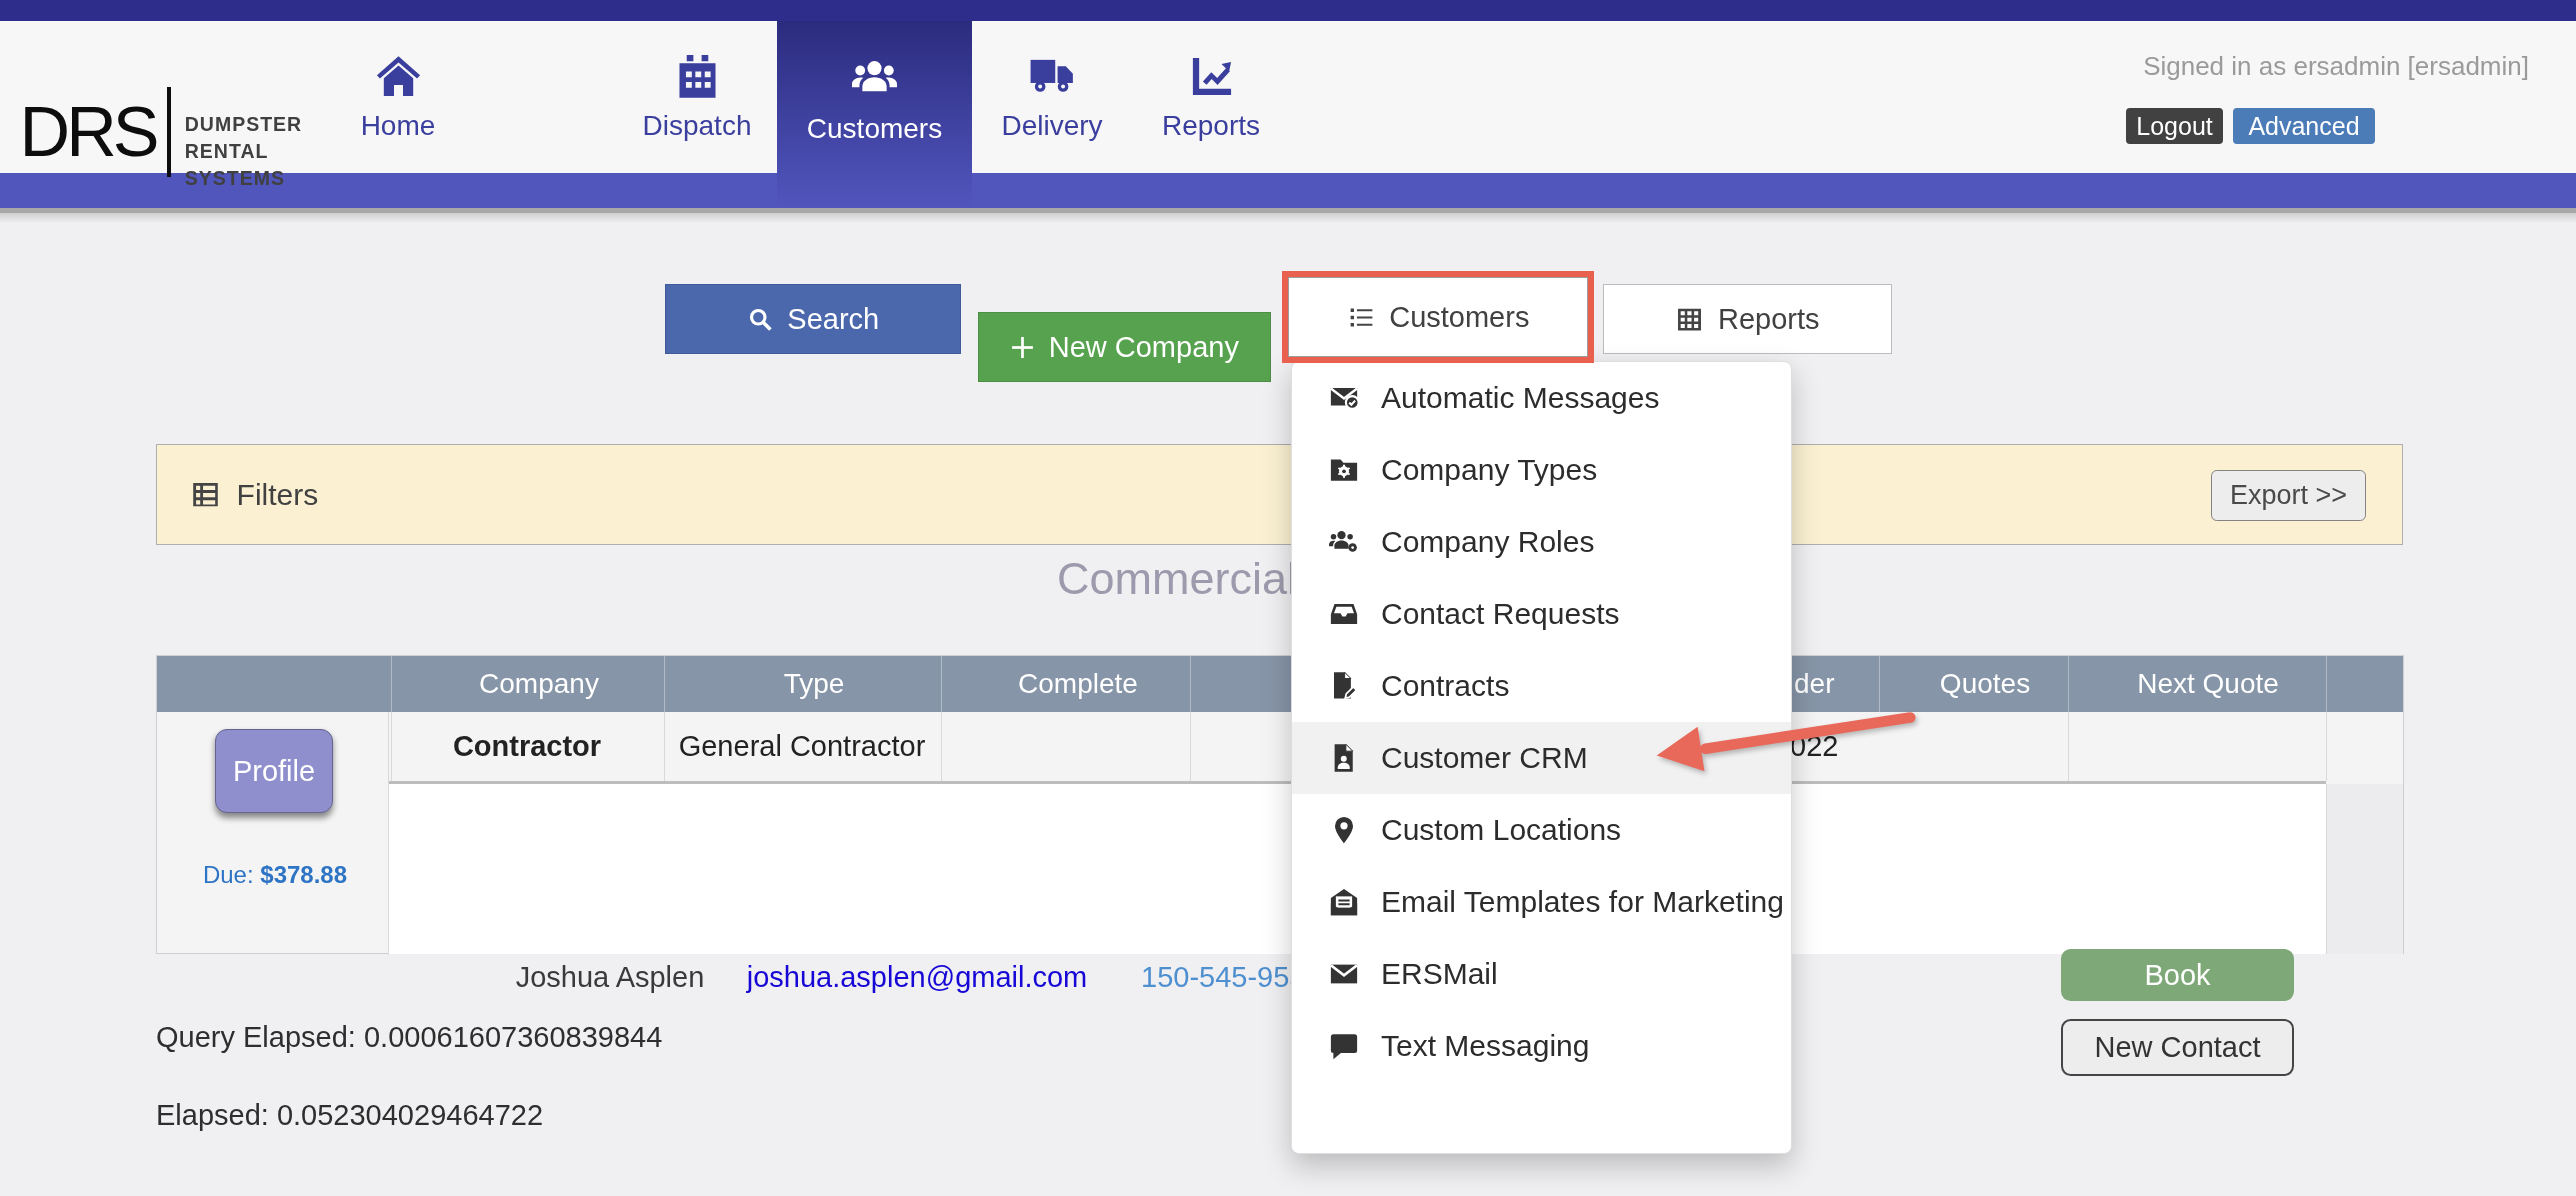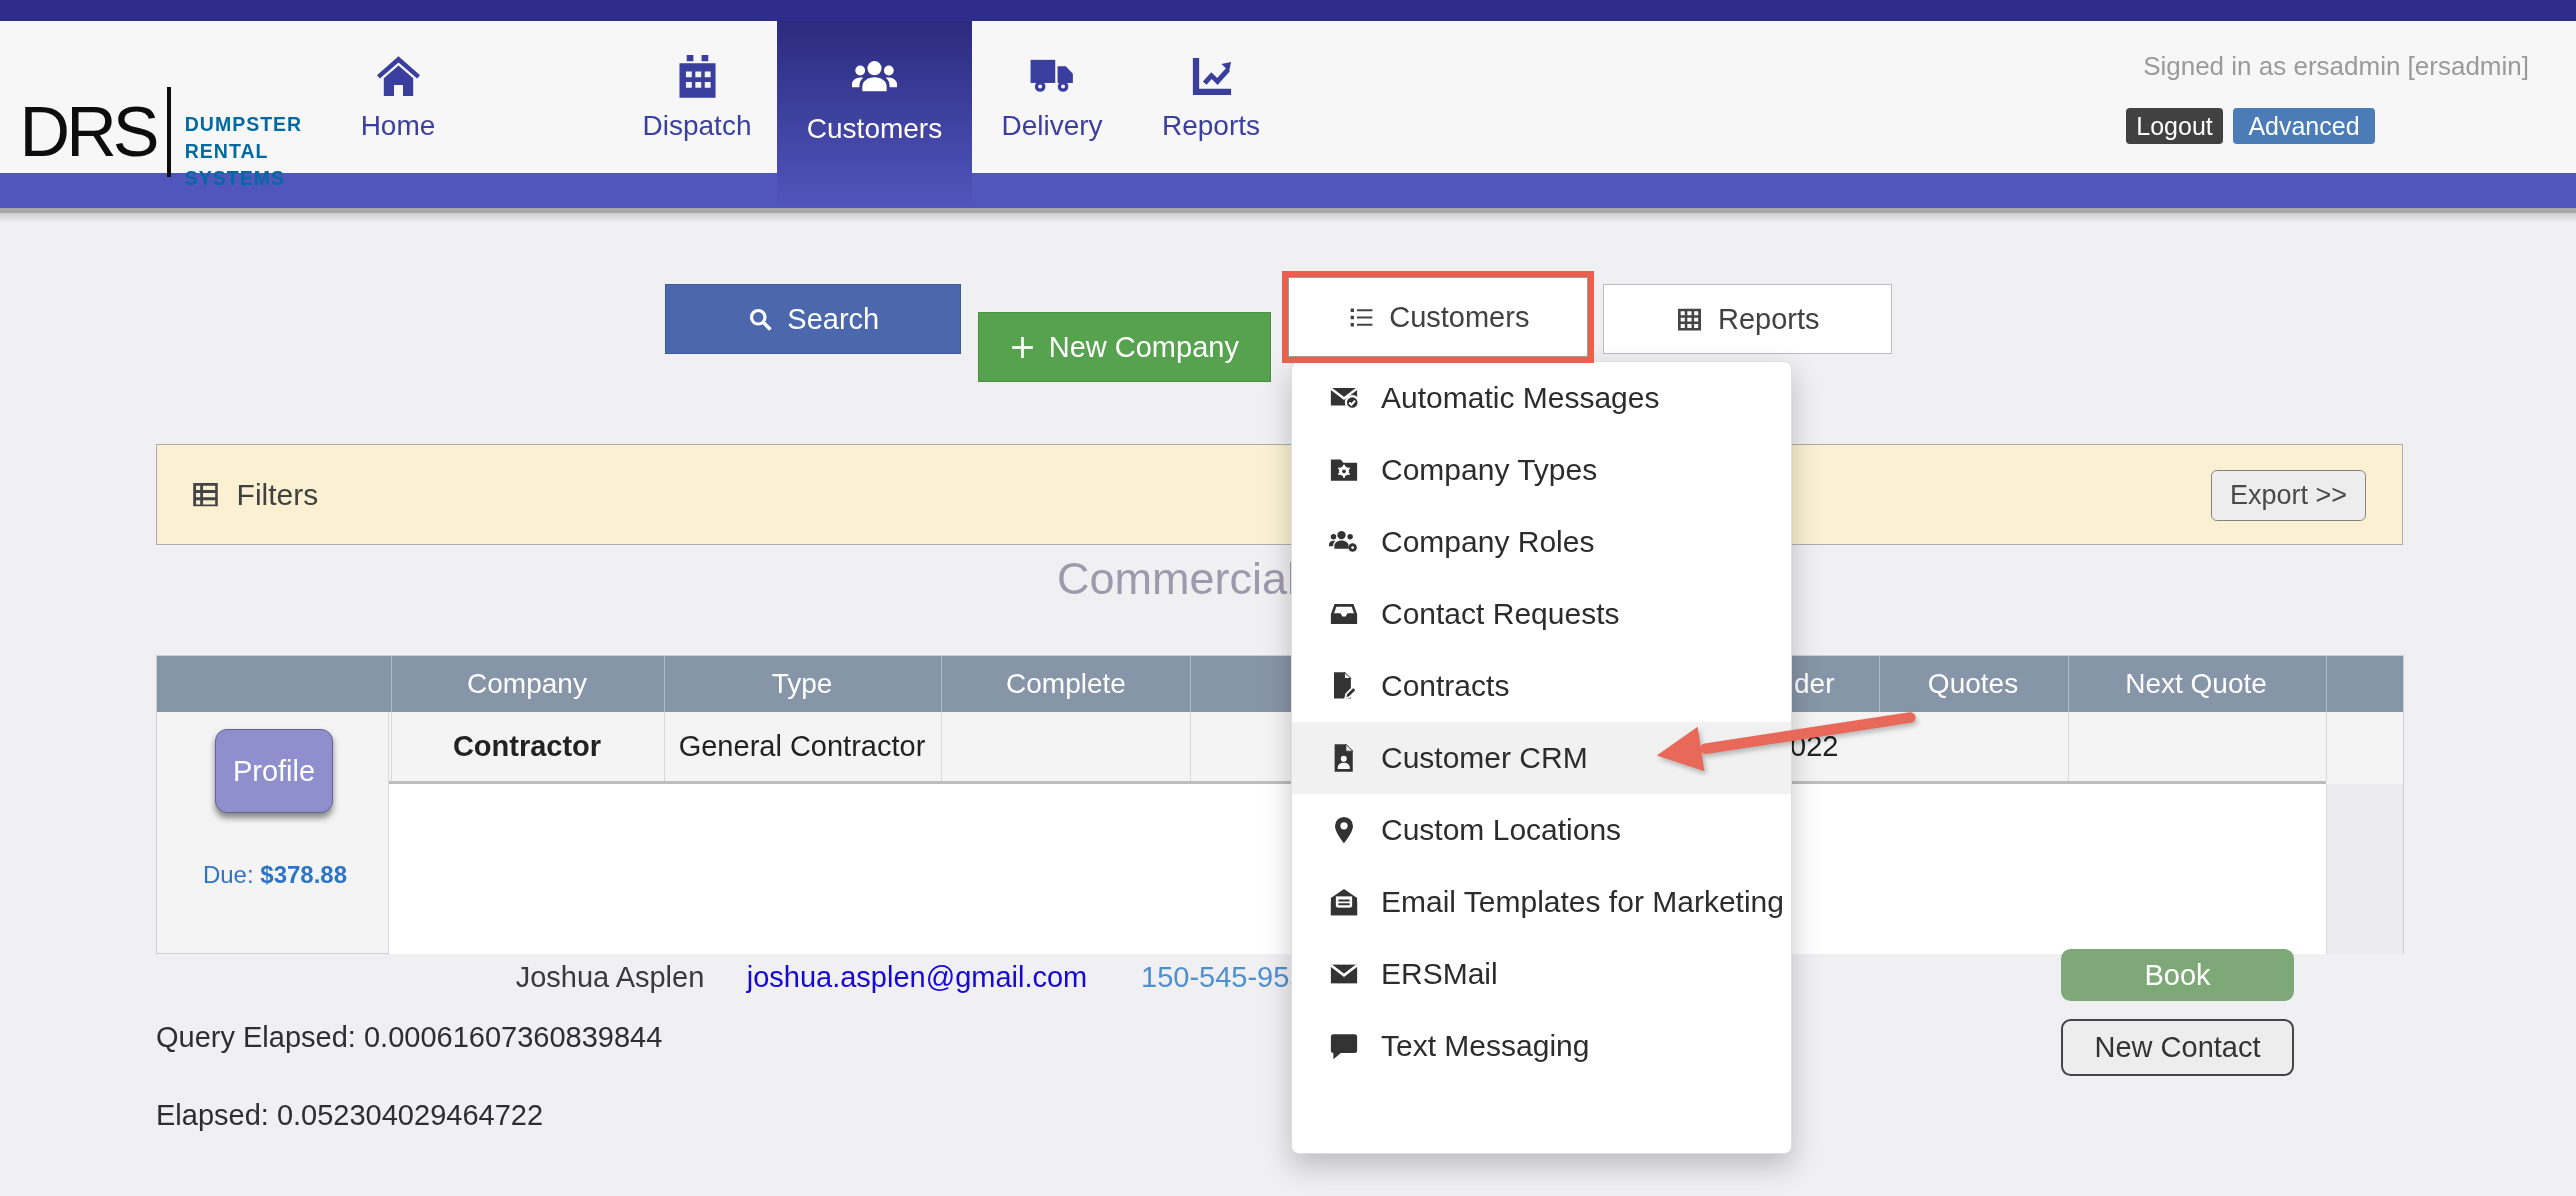--- a/index.html
+++ b/index.html
@@ -12,21 +12,21 @@
   .topstrip{left:0;top:0;width:2576px;height:21.4px;background:#2f2d8c;}
   .navbar{left:0;top:21.4px;width:2576px;height:152px;background:#f7f7f8;}
   .band{left:0;top:173px;width:2576px;height:35px;background:#5156bd;}
   .bandline{left:0;top:208px;width:2576px;height:4.9px;background:#a8a8a8;}
   .bandshadow{left:0;top:213px;width:2576px;height:9.7px;
     background:linear-gradient(rgba(0,0,0,.14),rgba(0,0,0,0));}
 
   .brand{left:19.5px;top:71px;display:flex;align-items:center;}
   .brand-drs{font-size:70px;font-weight:400;letter-spacing:-3.9px;color:#0d0d0d;line-height:1;}
   .brand-bar{width:3.9px;height:90px;background:#0d0d0d;margin:0 13.6px 0 11.7px;}
-  .brand-lines{font-size:19.5px;font-weight:700;color:#0369a1;line-height:27px;letter-spacing:1px;margin-top:40px;}
+  .brand-lines{font-size:19.5px;font-weight:700;color:#404040;line-height:27px;letter-spacing:1px;margin-top:40px;}
 
   .navitem{top:21.4px;height:152px;width:166px;display:flex;flex-direction:column;
     align-items:center;justify-content:center;gap:9.7px;color:#3a3e9d;font-size:28px;cursor:pointer;}
   .navitem svg{width:51px;height:47px;fill:#3a3e9d;}
   .navtab-active{top:21.4px;height:187px;width:195px;display:flex;flex-direction:column;
     align-items:center;justify-content:center;gap:9.7px;padding-bottom:29px;box-sizing:border-box;
     color:#ffffff;font-size:28px;background:linear-gradient(#2b2b7e,#5156bd);cursor:pointer;}
   .navtab-active svg{width:55px;height:47px;fill:#ffffff;}
 
   .signedin{top:51px;right:47px;font-size:26px;color:#9a9a9a;}
@@ -54,21 +54,21 @@
     border:1.9px solid #838383;border-radius:5.8px;display:flex;align-items:center;justify-content:center;
     font-size:27px;color:#4a4a4a;cursor:pointer;}
 
   .pagetitle{left:1057px;top:553px;font-size:45px;color:#9e9aad;z-index:0;}
 
   
   .tablewrap{left:156px;top:655px;width:2248px;height:299px;background:#f4f4f5;
     border:1px solid #cfcfcf;box-sizing:border-box;z-index:1;}
   .thead{position:absolute;left:0;top:0;width:100%;height:56px;background:#8795a8;}
   .th{position:absolute;top:0;height:56px;display:flex;align-items:center;color:#fff;font-size:28px;}
-  .thc{transform:translateX(-50%);}
+  .thc{transform:translateX(-50%);margin-left:12px;}
   .hdiv{position:absolute;top:0;width:1px;height:56px;background:rgba(255,255,255,.35);}
   .row1{position:absolute;left:0;top:56px;width:100%;height:72px;}
   .vdiv{position:absolute;top:0;width:1px;height:69px;background:#d9d9d9;}
   .row1line{position:absolute;left:231px;top:69px;width:1938px;height:2.9px;background:#bdbdbd;}
   .cell{position:absolute;display:flex;align-items:center;font-size:29px;color:#222;}
   .row2{position:absolute;left:0;top:128px;width:100%;height:170px;}
   .row2-white{position:absolute;left:231px;top:0;width:1938px;height:170px;background:#ffffff;}
   .row2-right{position:absolute;left:2169px;top:0;width:77px;height:170px;background:#ececee;border-left:1px solid #d9d9d9;box-sizing:border-box;}
   .leftcol-border{position:absolute;left:231px;top:0;width:1px;height:243px;background:#d9d9d9;}
   .name{color:#3a3a3a;}

